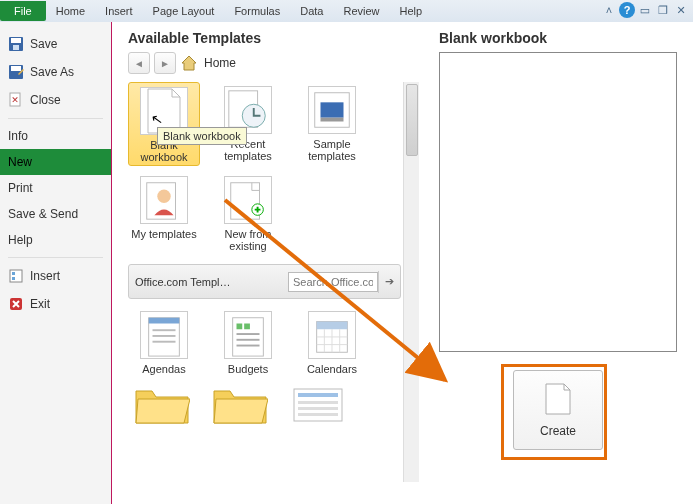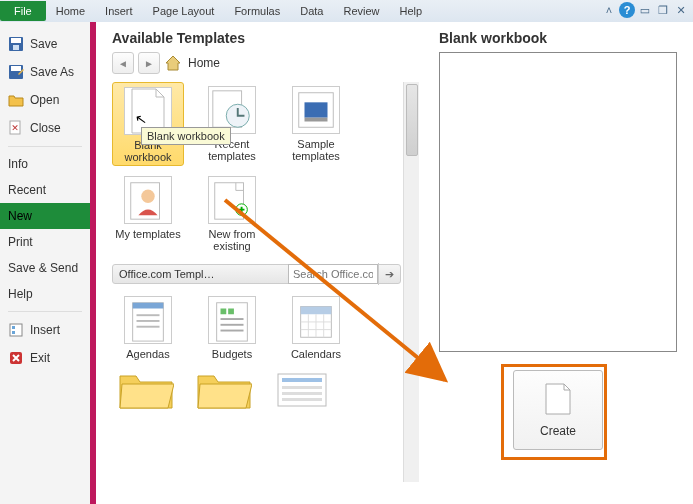--- a/index.html
+++ b/index.html
@@ -9,21 +9,21 @@
 .ribbon { height: 22px; background: linear-gradient(#e9eff5, #dde6f0); display: flex; align-items: center; font-size: 11px; color: #3b3b3b; position: relative; }
 .tab { padding: 4px 10px; cursor: default; }
 .tab.file { background: #1e8c3a; color: #fff; font-weight: normal; padding: 4px 14px; border-radius: 0 0 2px 2px; }
 .syswin { position: absolute; right: 4px; top: 2px; display: flex; gap: 2px; align-items: center; }
 .syswin .glyph { width: 16px; height: 16px; display: flex; align-items: center; justify-content: center; color: #4a6b8a; font-size: 11px; }
 .help-circle { width: 16px; height: 16px; border-radius: 50%; background: #2a8dd4; color: #fff; font-size: 11px; display: flex; align-items: center; justify-content: center; font-weight: bold; }
 
 .main { display: flex; height: calc(100% - 22px); }
 
 
-.sidebar { width: 96px; background: #f4f4f4; border-right: 6px solid #be185d; padding-top: 8px; font-size: 12px; color: #333; }
+.sidebar { width: 112px; background: #f4f4f4; border-right: 1px solid #be185d; padding-top: 8px; font-size: 12px; color: #333; }
 .sidebar-item { padding: 6px 8px; display: flex; align-items: center; gap: 6px; cursor: default; }
 .sidebar-item.selected { background: #1e8c3a; color: #000000; position: relative; }
 .sidebar-item.selected::after { content: ""; position: absolute; right: -8px; top: 50%; transform: translateY(-50%); border: 8px solid transparent; border-left-color: #1e8c3a; }
 .sidebar .sep { height: 1px; background: #ddd; margin: 4px 8px; }
 .icon16 { width: 16px; height: 16px; display: inline-flex; align-items: center; justify-content: center; }
 .icon16 svg { width: 16px; height: 16px; }
 
 
 .content { flex: 1; display: flex; }
 .center { flex: 1; padding: 8px 4px 8px 16px; position: relative; }
@@ -43,21 +43,21 @@
 .tgrid { display: flex; flex-wrap: wrap; gap: 0 12px; padding-right: 18px; }
 .titem { width: 72px; text-align: center; font-size: 11px; color: #333; margin-bottom: 6px; padding: 4px 2px 2px; position: relative; }
 .titem.selected { background: linear-gradient(#ffe9a7,#ffda6b); border: 1px solid #e7b92e; border-radius: 3px; }
 .tthumb { width: 48px; height: 48px; margin: 0 auto 4px; background: #fff; border: 1px solid #ccc; position: relative; display: flex; align-items: center; justify-content: center; }
 .tthumb svg { width: 48px; height: 48px; }
 .tlabel { line-height: 1.1; }
 
 .tooltip { position: absolute; left: 28px; top: 44px; background: #fafad6; border: 1px solid #999; padding: 2px 5px; font-size: 11px; white-space: nowrap; z-index: 5; }
 .cursor-ptr { position: absolute; left: 22px; top: 28px; font-size: 14px; color: #000; z-index: 6; transform: rotate(-10deg); }
 
-.office-bar { background: linear-gradient(#f5f5f5,#e6e6e6); border: 1px solid #ccc; border-radius: 3px; display: flex; align-items: center; margin: 4px 18px 8px 0; height: 20px; font-size: 11px; }
+.office-bar { background: linear-gradient(#f5f5f5,#e6e6e6); border: 1px solid #ccc; border-radius: 3px; display: flex; align-items: center; margin: 4px 18px 8px 0; height: 35px; font-size: 11px; }
 .office-bar .oblabel { flex: 1; padding: 0 6px; white-space: nowrap; overflow: hidden; text-overflow: ellipsis; color: #333; }
 .office-bar input { width: 90px; height: 20px; border: 1px solid #bbb; padding: 0 4px; font-size: 11px; }
 .office-bar .gosearch { width: 22px; height: 22px; border-left: 1px solid #ccc; display: flex; align-items: center; justify-content: center; color: #666; }
 
 .folder-row { display: flex; gap: 22px; padding-left: 6px; }
 .folder { width: 56px; height: 42px; }
 .folder svg { width: 100%; height: 100%; }
 
 
 .preview-box { width: 100%; height: 300px; border: 1px solid #888; background: #fff; margin-top: 4px; }
@@ -109,40 +109,29 @@
             <rect x="1" y="1" width="14" height="14" fill="#3a67a6" rx="1"></rect>
             <rect x="3" y="2" width="10" height="5" fill="#fff"></rect>
             <path d="M10 10 L15 5 L16 6 L11 11 Z" fill="#e8b64a"></path>
           </svg>
         </span>
       <span>Save As</span>
     </div>
     <div class="sidebar-item">
       <span class="icon16">
           <svg viewBox="0 0 16 16">
-            <path d="M1 4 L6 4 L7 6 L15 6 L15 14 L1 14 Z" fill="#f3c14b" stroke="#b8891d"></path>
-          </svg>
-        </span>
-      <span>Open</span>
-    </div>
-    <div class="sidebar-item">
-      <span class="icon16">
-          <svg viewBox="0 0 16 16">
             <rect x="2" y="1" width="10" height="13" fill="#fff" stroke="#aaa"></rect>
             <text x="7" y="11" font-size="9" text-anchor="middle" fill="#b33">✕</text>
           </svg>
         </span>
       <span>Close</span>
     </div>
     <div class="sep"></div>
     <div class="sidebar-item">
         <span>Info</span>
-      </div>
-    <div class="sidebar-item">
-        <span>Recent</span>
       </div>
     <div class="sidebar-item selected">
         <span>New</span>
       </div>
     <div class="sidebar-item">
         <span>Print</span>
       </div>
     <div class="sidebar-item">
         <span>Save &amp; Send</span>
       </div>

